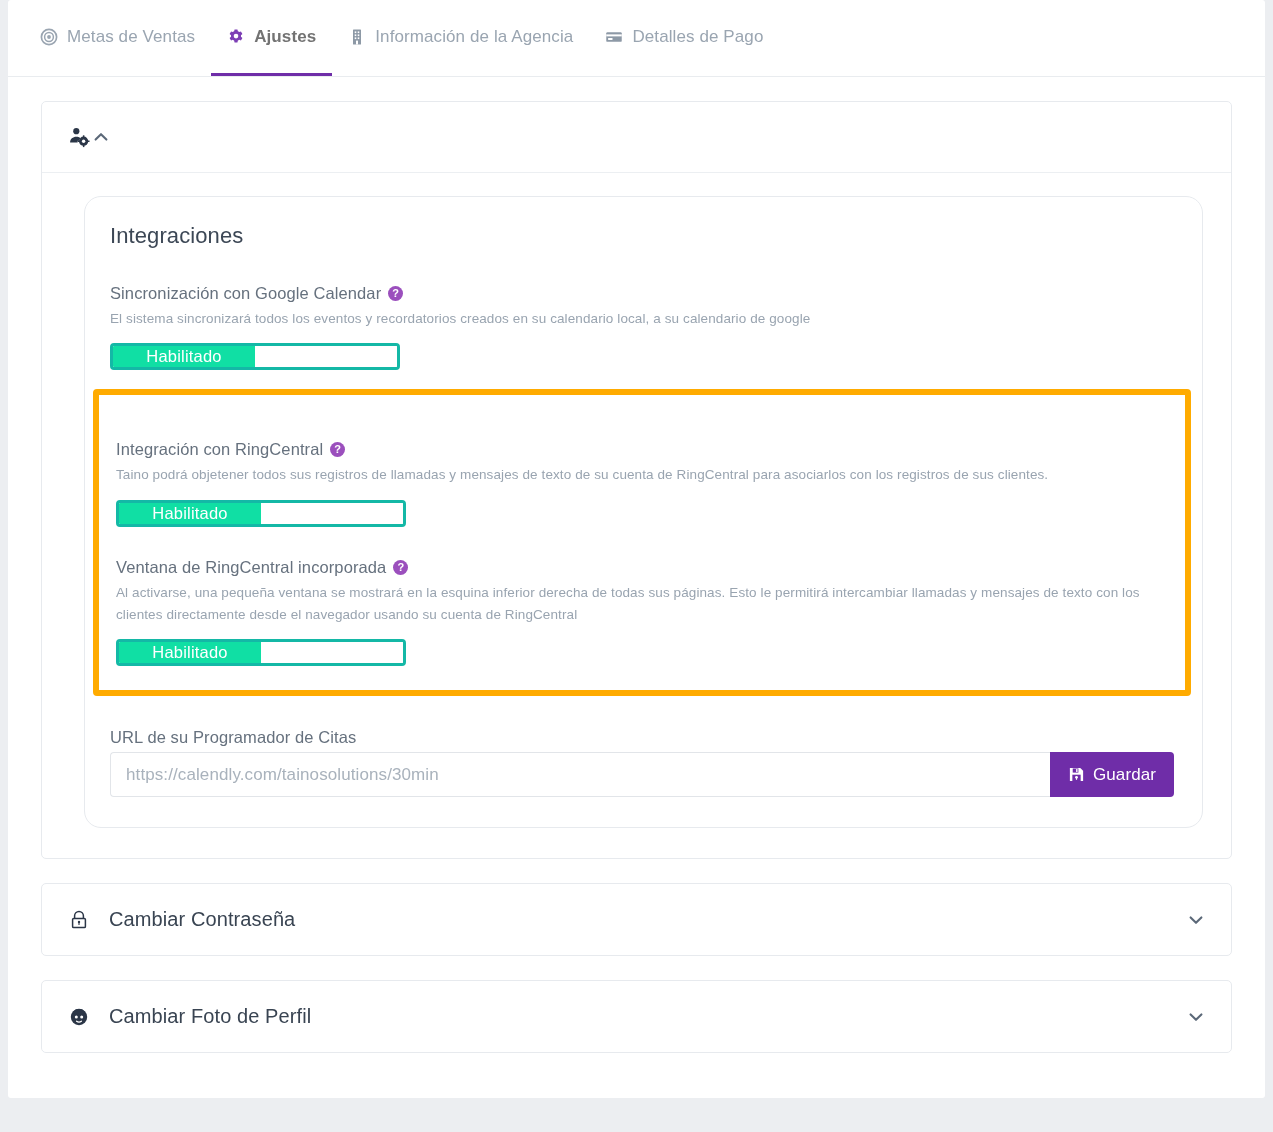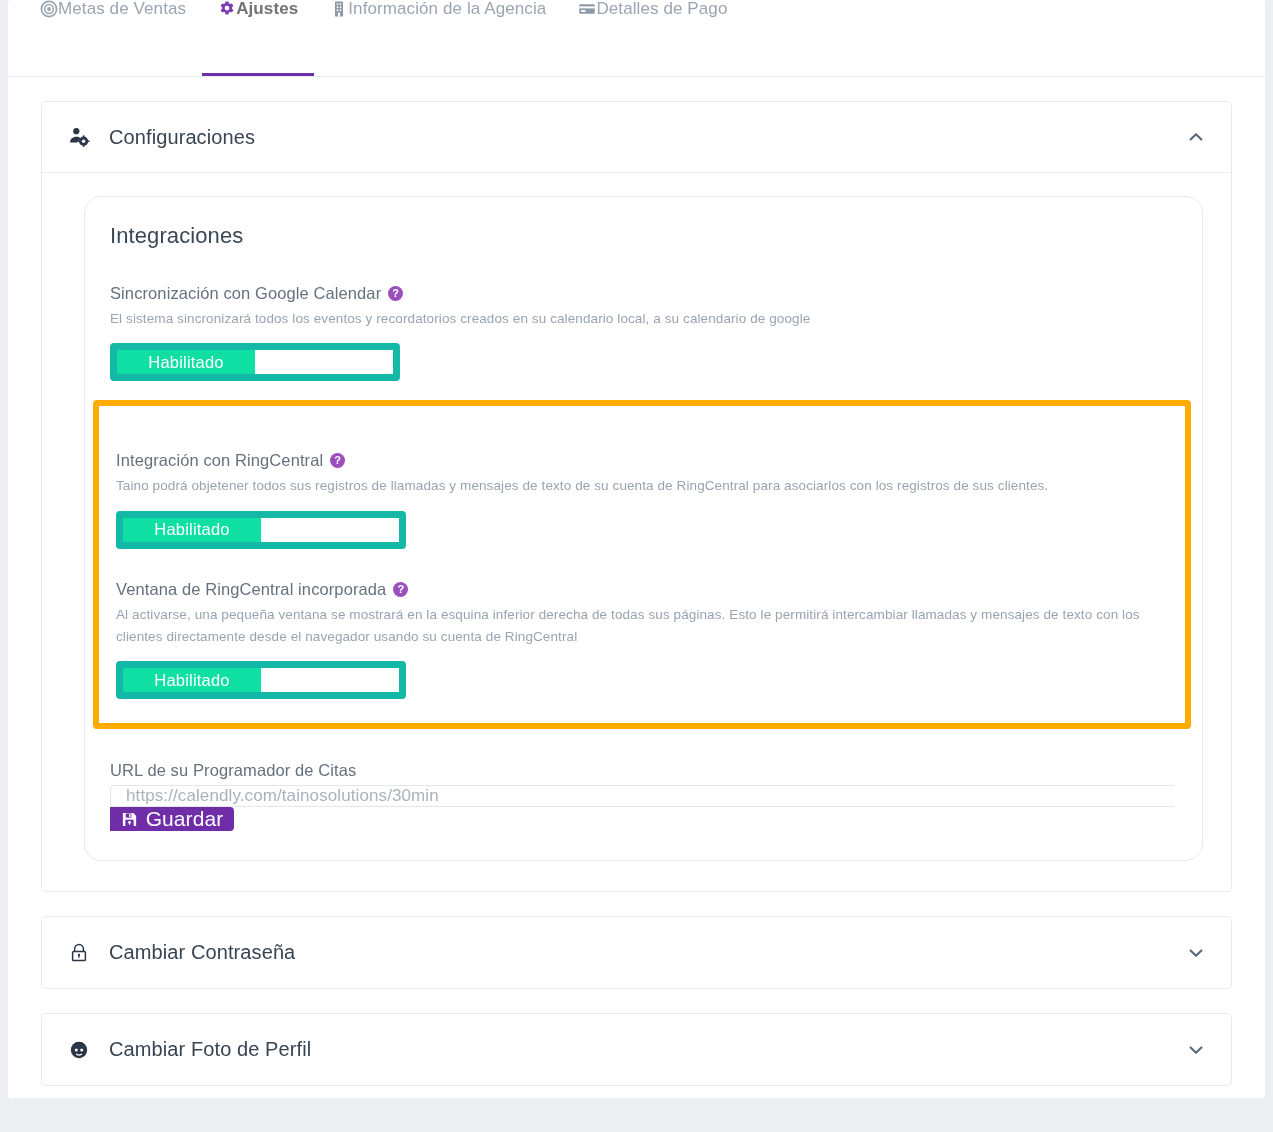--- a/index.html
+++ b/index.html
@@ -31,20 +31,22 @@
   .tabbar {
     position: relative;
     height: 77px;
     border-bottom: 1px solid #e9ecef;
     display: flex;
     align-items: flex-start;
     padding: 0 0 0 16px;
   }
   .tab {
     display: flex;
+    align-items: center;
+    gap: 9px;
     height: 76px;
     padding: 0 16px;
     font-size: 17px;
     color: #9aa5b1;
     letter-spacing: .1px;
     cursor: pointer;
     border-bottom: 3px solid transparent;
     background: transparent;
     font-family: "Liberation Sans", sans-serif;
     line-height: 1;
@@ -135,24 +137,24 @@
     color: #99a4b0;
     letter-spacing: .1px;
     line-height: 1.65;
     max-width: 1070px;
   }
 
   
   .toggle-group {
     display: inline-flex;
     margin-top: 13px;
-    border: 7px solid #14b8a6;
+    border: 3px solid #14b8a6;
     border-radius: 4px;
     overflow: hidden;
-    height: 38px;
+    height: 27px;
     width: 290px;
   }
   .toggle-on {
     background: #10dfa4;
     color: #ffffff;
     font-size: 16.5px;
     display: inline-flex;
     align-items: center;
     justify-content: center;
     width: 145px;
@@ -174,21 +176,20 @@
     margin: 19px -17px 18px -17px;
   }
   .highlight .setting + .setting { margin-top: 31px; }
 
   
   .url-block { margin-top: 32px; }
   .url-row {
     display: flex;
     width: 100%;
     height: 45px;
-    flex-direction: column;
   }
   .url-input {
     flex: 1 1 auto;
     border: 1px solid #e2e5e9;
     border-right: none;
     border-radius: 4px 0 0 4px;
     padding: 0 15px;
     font-size: 17px;
     color: #7b8795;
     font-family: "Liberation Sans", sans-serif;
@@ -197,21 +198,21 @@
     letter-spacing: .1px;
   }
   .url-input::placeholder { color: #a9b2bc; }
   .save-btn {
     flex: none;
     width: 124px;
     background: #6f2da8;
     color: #ffffff;
     border: none;
     border-radius: 0 4px 4px 0;
-    font-size: 21px;
+    font-size: 17px;
     display: inline-flex;
     align-items: center;
     justify-content: center;
     gap: 8px;
     cursor: pointer;
     font-family: "Liberation Sans", sans-serif;
     letter-spacing: .1px;
   }
   .save-btn svg { display: block; flex: none; }
 </style>
@@ -285,21 +286,20 @@
               <circle cx="15.6" cy="15.2" r="4.6" fill="#2b3647"></circle>
               <circle cx="15.6" cy="15.2" r="1.7" fill="#ffffff"></circle>
               <g fill="#2b3647">
                 <rect x="14.9" y="9.3" width="1.5" height="2.2"></rect>
                 <rect x="14.9" y="18.9" width="1.5" height="2.2"></rect>
                 <rect x="9.7" y="14.5" width="2.2" height="1.5"></rect>
                 <rect x="19.3" y="14.5" width="2.2" height="1.5"></rect>
               </g>
             </svg>
           </span>
-          <span class="panel-title">Configuraciones</span>
           <span class="chev">
             <svg width="18" height="18" viewBox="0 0 18 18">
               <path d="M3.6 11.6 9 6.2l5.4 5.4" fill="none" stroke="#5b6878" stroke-width="2.1" stroke-linecap="round" stroke-linejoin="round"></path>
             </svg>
           </span>
         </div>
 
         <div class="panel-body">
           <div class="inner-box">
 

